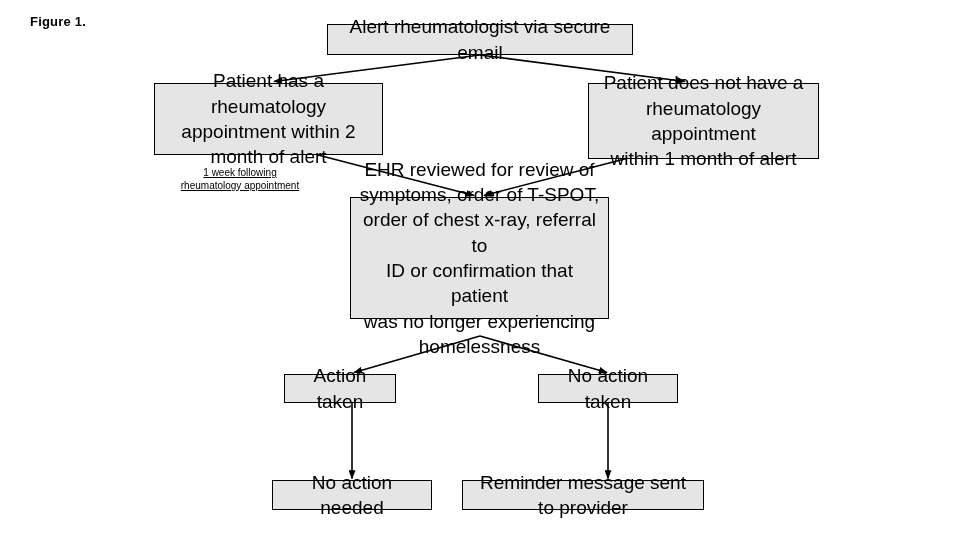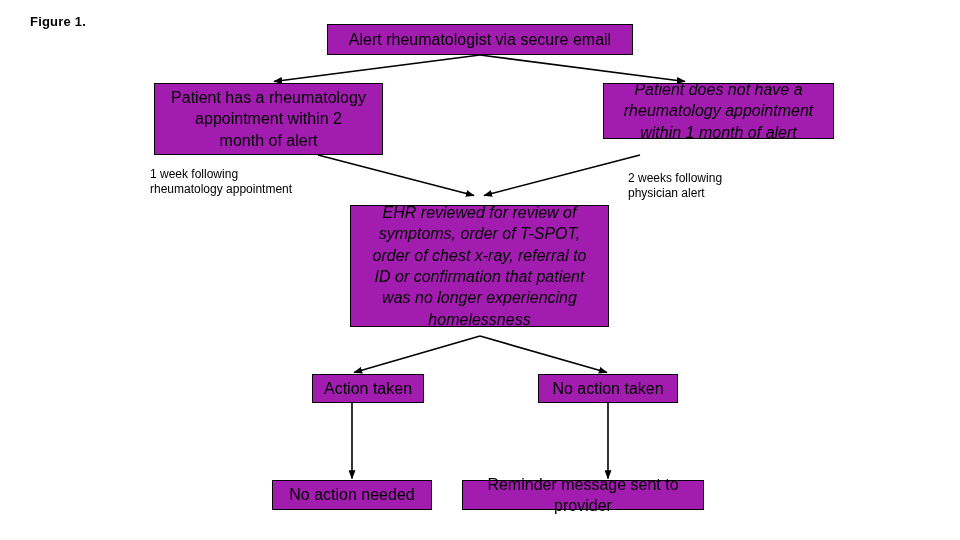--- a/index.html
+++ b/index.html
@@ -23,58 +23,60 @@
     font-size: 13px;
     font-weight: bold;
     letter-spacing: 0.2px;
     white-space: nowrap;
     margin-left: 12px;
   }
   .node {
     position: absolute;
     box-sizing: border-box;
     border: 1.6px solid #000000;
-    background: #a21caf;
+    background: #e5e5e5;
     display: flex;
     align-items: center;
     justify-content: flex-end;
     text-align: center;
-    font-size: 16px;
+    font-size: 19px;
     line-height: 1.33;
     padding: 3px 8px;
     z-index: 3;
   }
   .node-text {
     display: block;
     width: 100%;
     white-space: pre-line;
   }
   .edge-label {
     position: absolute;
-    font-size: 12px;
+    font-size: 10px;
     line-height: 1.25;
+    text-align: center;
     white-space: pre-line;
     z-index: 4;
+    text-decoration: underline;
   }
   #edges {
     position: absolute;
     left: 0;
     top: 0;
     width: 960px;
     height: 540px;
     z-index: 1;
     pointer-events: none;
   }
 
   
   #node-alert        { left: 327px; top: 24px;  width: 306px; height: 31px; }
   #node-has-appt     { left: 154px; top: 83px;  width: 229px; height: 72px; }
-  #node-no-appt      { left: 603px; top: 83px;  width: 231px; height: 56px; font-style: italic; }
-  #node-ehr-review   { left: 350px; top: 205px; width: 259px; height: 122px; font-style: italic; }
-  #node-action-taken { left: 312px; top: 374px; width: 112px; height: 29px; }
+  #node-no-appt      { left: 588px; top: 83px;  width: 231px; height: 76px; }
+  #node-ehr-review   { left: 350px; top: 197px; width: 259px; height: 122px; }
+  #node-action-taken { left: 284px; top: 374px; width: 112px; height: 29px; }
   #node-no-action    { left: 538px; top: 374px; width: 140px; height: 29px; }
   #node-no-needed    { left: 272px; top: 480px; width: 160px; height: 30px; }
   #node-reminder     { left: 462px; top: 480px; width: 242px; height: 30px; }
 
   
   #label-one-week  { left: 150px; top: 167px; width: 180px; }
   #label-two-weeks { left: 628px; top: 171px; width: 184px; }
 </style>
 </head>
 <body>
@@ -144,16 +146,14 @@
     <span class="node-text">No action needed</span>
   </div>
 
   <div class="node" id="node-reminder">
     <span class="node-text">Reminder message sent to provider</span>
   </div>
 
   <div class="edge-label" id="label-one-week">1 week following
 rheumatology appointment</div>
 
-  <div class="edge-label" id="label-two-weeks">2 weeks following
-physician alert</div>
 
 </div>
 
 </body></html>

